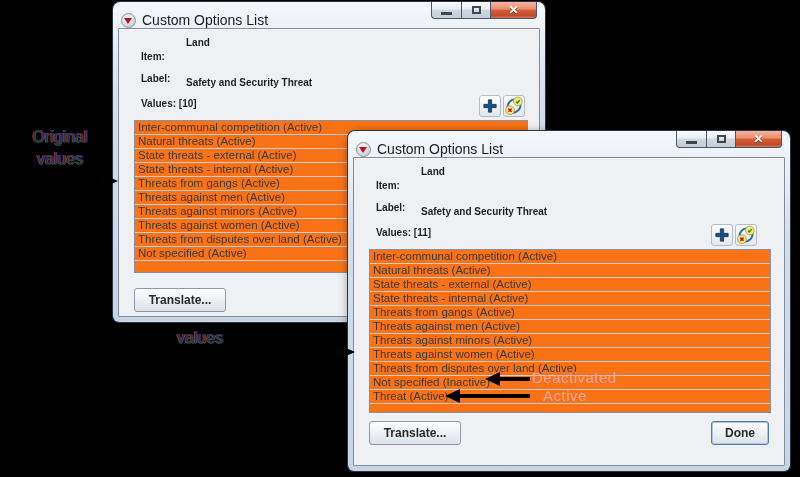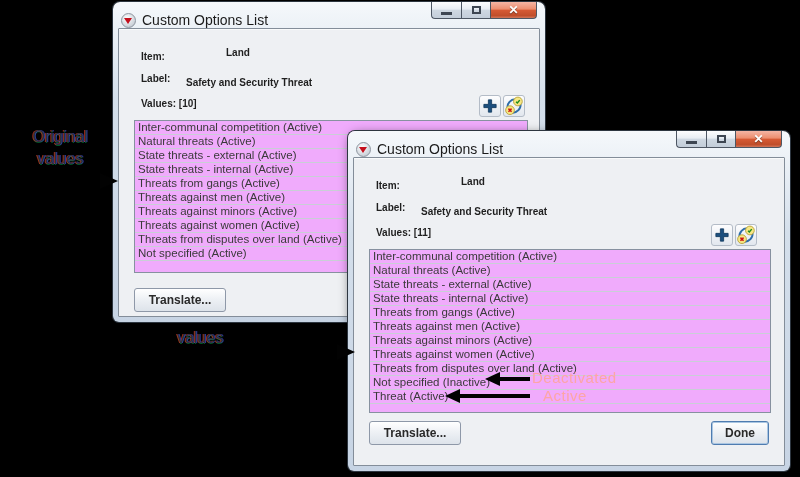--- a/index.html
+++ b/index.html
@@ -59,42 +59,42 @@
     box-shadow:inset 0 1px 0 rgba(255,255,255,.65);
     height:calc(100% - 26px);
     position:relative;
     border-radius:1px;
   }
 
   
   .fieldlabel, .fieldvalue {
     position:absolute; font-size:10px; font-weight:bold; color:#1f1f1f; white-space:nowrap;
   }
-  .f-item-l  { left:22px; top:22px; }  .f-item-v  { left:67px; top:18px;margin-left:40px; }
+  .f-item-l  { left:22px; top:22px; }  .f-item-v  { left:67px; top:8px; }
   .f-label-l { left:22px; top:44px; }  .f-label-v { left:67px; top:48px; }
   .f-values  { left:22px; top:69px; }
 
   
   .iconbtn {
     position:absolute; width:22px; height:22px;
     background:linear-gradient(#fdfdfe,#e2e7ee);
     border:1px solid #b4bcc7; border-radius:3px;
     display:flex; align-items:center; justify-content:center;
   }
   .pos-plus   { top:66px; }
   .pos-toggle { top:66px; }
   #window-original .pos-plus   { left:360px; }
   #window-original .pos-toggle { left:384px; }
   #window-modified .pos-plus   { left:357px; }
   #window-modified .pos-toggle { left:381px; }
 
   
   .list {
     position:absolute; left:15px; top:91px;
-    background:#f0abfc; border:1px solid #8791a0; overflow:hidden;
+    background:#f97316; border:1px solid #8791a0; overflow:hidden;
   }
   #window-original .list { width:394px; height:153px; }
   #window-modified .list { width:402px; height:164px; }
   .list-row {
     height:14px; line-height:13px; border-bottom:1px solid #c9ced6;
     font-size:11.5px; color:#3a3a3a; padding-left:3px;
     white-space:nowrap; overflow:hidden;
   }
 
   

